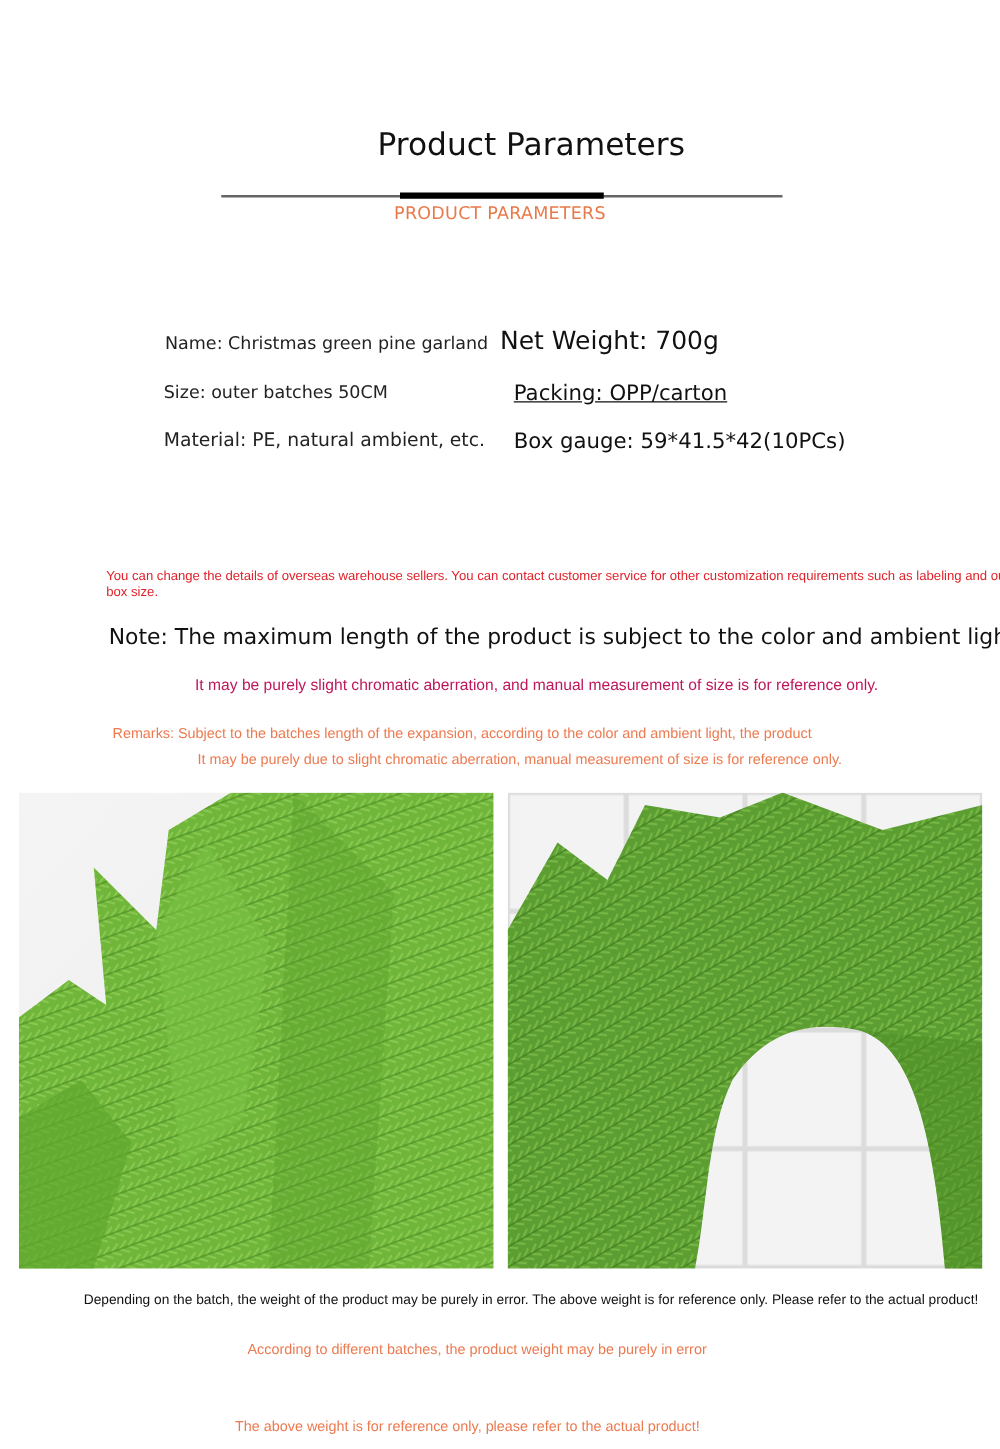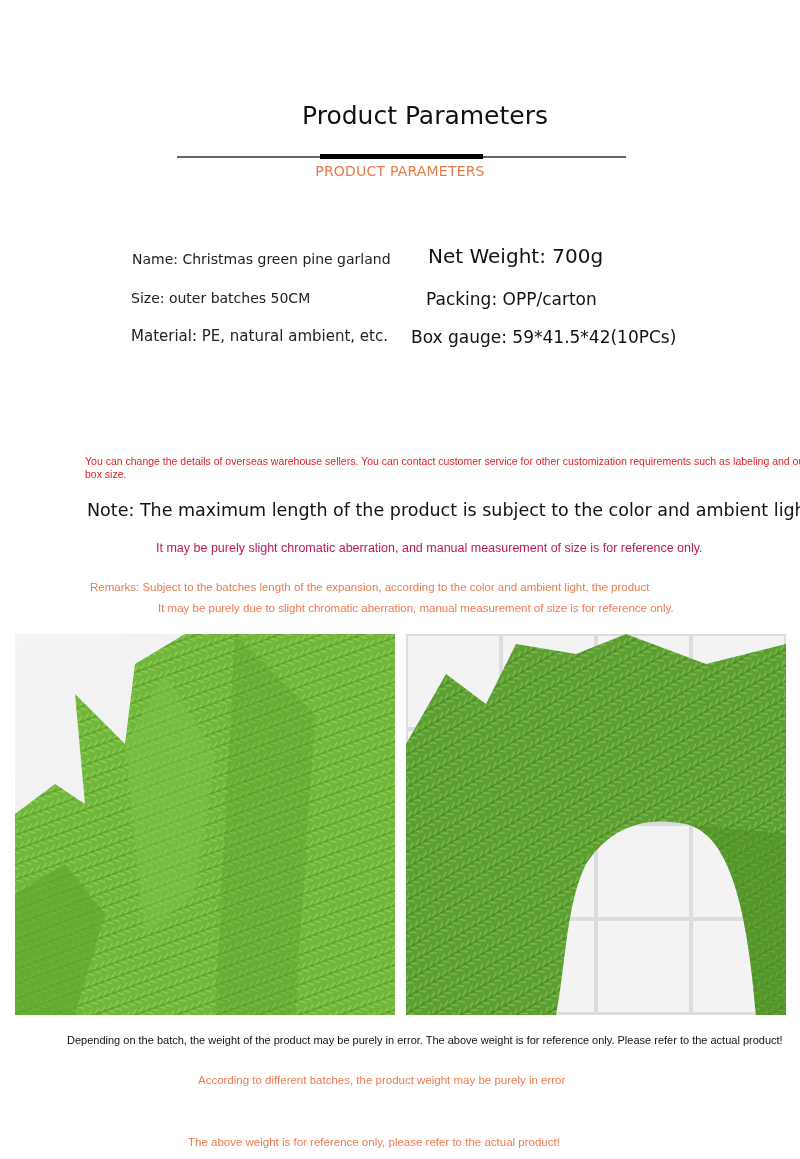--- a/index.html
+++ b/index.html
@@ -2,21 +2,21 @@
 <html><head>
 <meta charset="utf-8">
 <style>
   html,body{margin:0;padding:0;background:#fff;}
   body{width:800px;height:1159px;position:relative;overflow:hidden;font-family:"DejaVu Sans","Liberation Sans",sans-serif;color:#111;}
   .abs{position:absolute;white-space:nowrap;}
   .title{left:0;width:800px;top:101px;text-align:center;font-size:25px;color:#111;padding-left:50px;box-sizing:border-box;}
   .line-thin{left:177px;top:156px;width:449px;height:2px;background:#666;}
   .line-thick{left:320px;top:154px;width:163px;height:5px;background:#000;}
   .subtitle{left:0;width:800px;top:163px;text-align:center;font-size:14px;color:#e87a4a;letter-spacing:0.2px;padding-left:-8px;}
-  .param{font-size:14px;color:#222;}
+  .param{font-size:14px;color:#222;margin-top:16px;}
   .param.big{font-size:20px;color:#111;}
   .param.mid{font-size:17px;color:#111;}
   .red{left:51px;top:455px;width:740px;white-space:normal;font-size:10.5px;line-height:13px;color:#e0222a;font-family:"Liberation Sans",sans-serif;margin-left:34px;}
   .note{left:87px;top:500px;font-size:17.5px;color:#111;font-family:"DejaVu Sans",sans-serif;}
   .note2{left:156px;top:541px;font-size:12.5px;color:#be185d;font-family:"Liberation Sans",sans-serif;}
   .orange{font-size:11.5px;color:#ec7a50;font-family:"Liberation Sans",sans-serif;}
   .photo{position:absolute;top:634px;width:380px;height:381px;overflow:hidden;}
   .photo svg{display:block;}
   .foot{left:67px;top:1034px;width:735px;white-space:normal;font-size:11px;line-height:13px;color:#111;font-family:"Liberation Sans",sans-serif;}
 </style>
@@ -25,22 +25,22 @@
 
 <div class="abs title">Product Parameters</div>
 <div class="abs line-thin"></div>
 <div class="abs line-thick"></div>
 <div class="abs subtitle">PRODUCT PARAMETERS</div>
 
 <div>
   <div class="abs param" style="left:132px;top:251px;">Name: Christmas green pine garland</div>
   <div class="abs param" style="left:131px;top:290px;">Size: outer batches 50CM</div>
   <div class="abs param" style="left:131px;top:327px;font-size:15px;">Material: PE, natural ambient, etc.</div>
-  <div class="abs param big" style="left:428px;top:244px;">Net Weight: 700g</div>
-  <div class="abs param mid" style="left:426px;top:289px;">Packing: OPP/carton</div>
+  <div class="abs param big" style="left:400px;top:244px;">Net Weight: 700g</div>
+  <div class="abs param mid" style="left:411px;top:289px;text-decoration:underline;">Packing: OPP/carton</div>
   <div class="abs param mid" style="left:411px;top:327px;">Box gauge: 59*41.5*42(10PCs)</div>
 </div>
 
 <div class="abs red">You can change the details of overseas warehouse sellers. You can contact customer service for other customization requirements such as labeling and outer box size.</div>
 <div class="abs note">Note: The maximum length of the product is subject to the color and ambient light.</div>
 <div class="abs note2">It may be purely slight chromatic aberration, and manual measurement of size is for reference only.</div>
 <div class="abs orange" style="left:90px;top:581px;">Remarks: Subject to the batches length of the expansion, according to the color and ambient light, the product</div>
 <div class="abs orange" style="left:158px;top:602px;">It may be purely due to slight chromatic aberration, manual measurement of size is for reference only.</div>
 
 <div class="photo" style="left:15px;">

